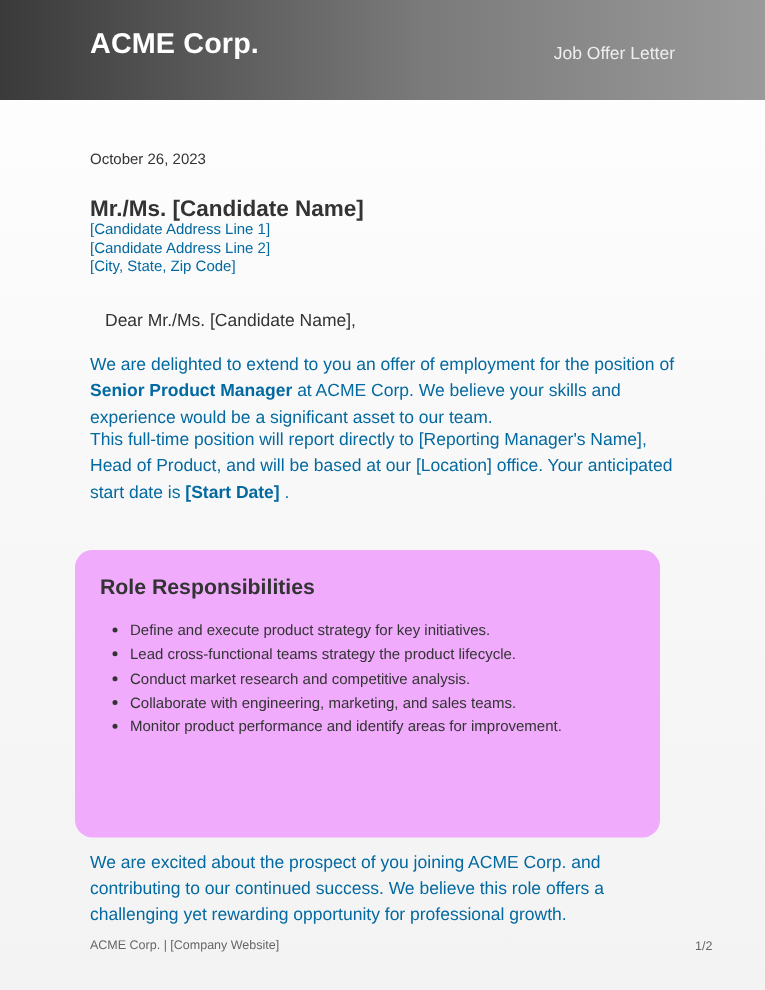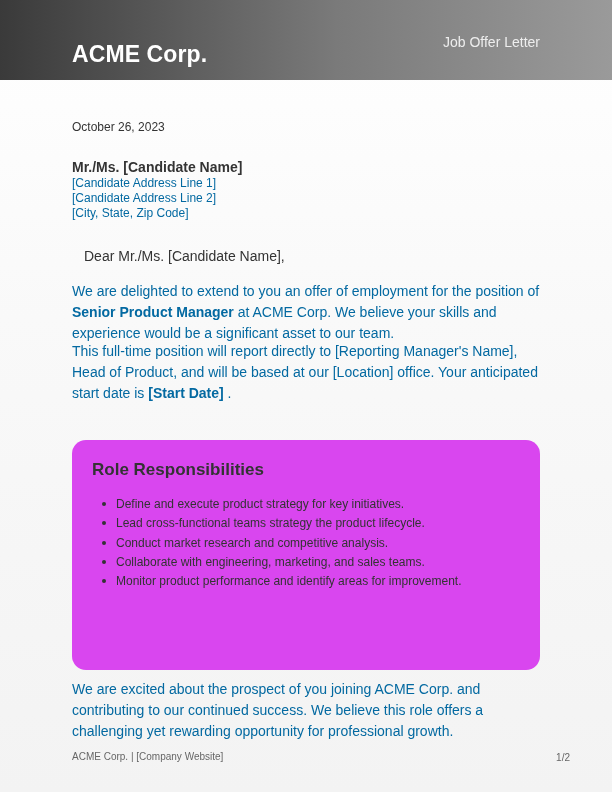--- a/index.html
+++ b/index.html
@@ -8,39 +8,39 @@
       font-family: "Liberation Sans", "DejaVu Sans", sans-serif;
       color: #333333;
       background: linear-gradient(to bottom, #ffffff 0%, #f9f9f9 40%, #f3f3f3 100%);
       position: relative;
     }
     .header {
       position: absolute; left: 0; top: 0; width: 612px; height: 80px;
       background: linear-gradient(to right, #3a3a3a 0%, #7a7a7a 55%, #9a9a9a 100%);
     }
     .brand {
-      position: absolute; left: 72px; top: 41px;
+      position: absolute; left: 72px; top: 21px;
       font-size: 23px; font-weight: bold; color: #ffffff; letter-spacing: 0.1px; text-align: center;
     }
     .doc-type {
       position: absolute; right: 72px; top: 34px;
       font-size: 14px; color: #eeeeee;
     }
     .date { position: absolute; left: 72px; top: 120px; font-size: 12px; color: #333; }
     .recipient { position: absolute; left: 72px; top: 158px; }
-    .recipient-name { font-size: 14px; font-weight: bold; color: #333; line-height: 18px; }
+    .recipient-name { font-size: 18px; font-weight: bold; color: #333; line-height: 18px; }
     .addr { font-size: 12px; line-height: 15px; color: #0369a1; }
     .salutation { position: absolute; left: 72px; top: 248px; font-size: 14px; color: #333; margin-left: 12px; }
     .para { position: absolute; left: 72px; width: 470px; font-size: 14px; line-height: 20.8px; color: #0369a1; }
     .p1 { top: 281px; }
     .p2 { top: 341px; }
     .para b { font-weight: bold; }
     .resp-box {
-      position: absolute; left: 72px; top: 440px; width: 468px; height: 230px;
-      background: #d946ef; border-radius: 14px;
+      position: absolute; left: 60px; top: 440px; width: 468px; height: 230px;
+      background: #f0abfc; border-radius: 14px;
     }
     .resp-title {
       position: absolute; left: 20px; top: 20px;
       font-size: 17px; font-weight: bold; color: #333;
     }
     .resp-list { position: absolute; left: 44px; top: 56px; list-style: none; }
     .resp-list li {
       font-size: 12px; color: #333; height: 19.3px; line-height: 16px; position: relative;
     }
     .resp-list li::before {

